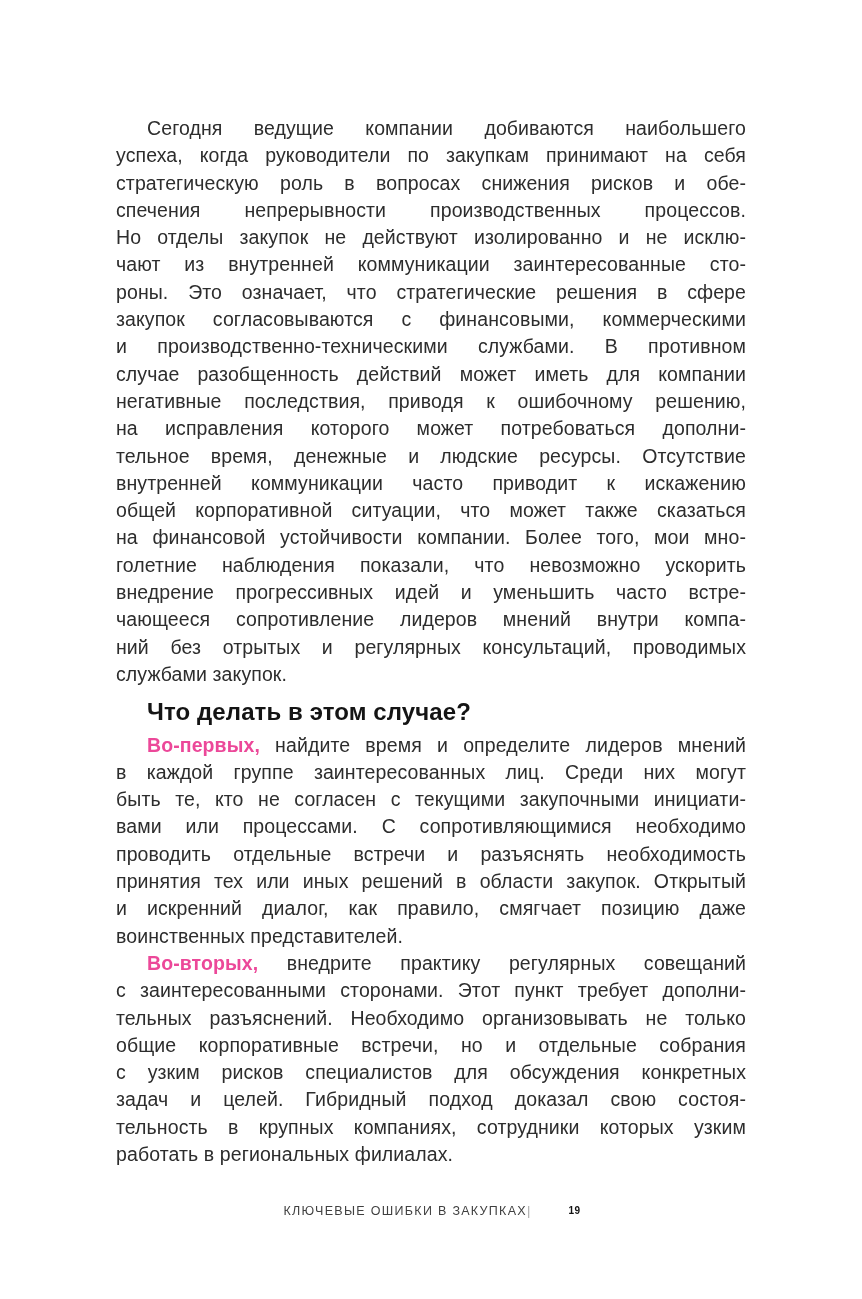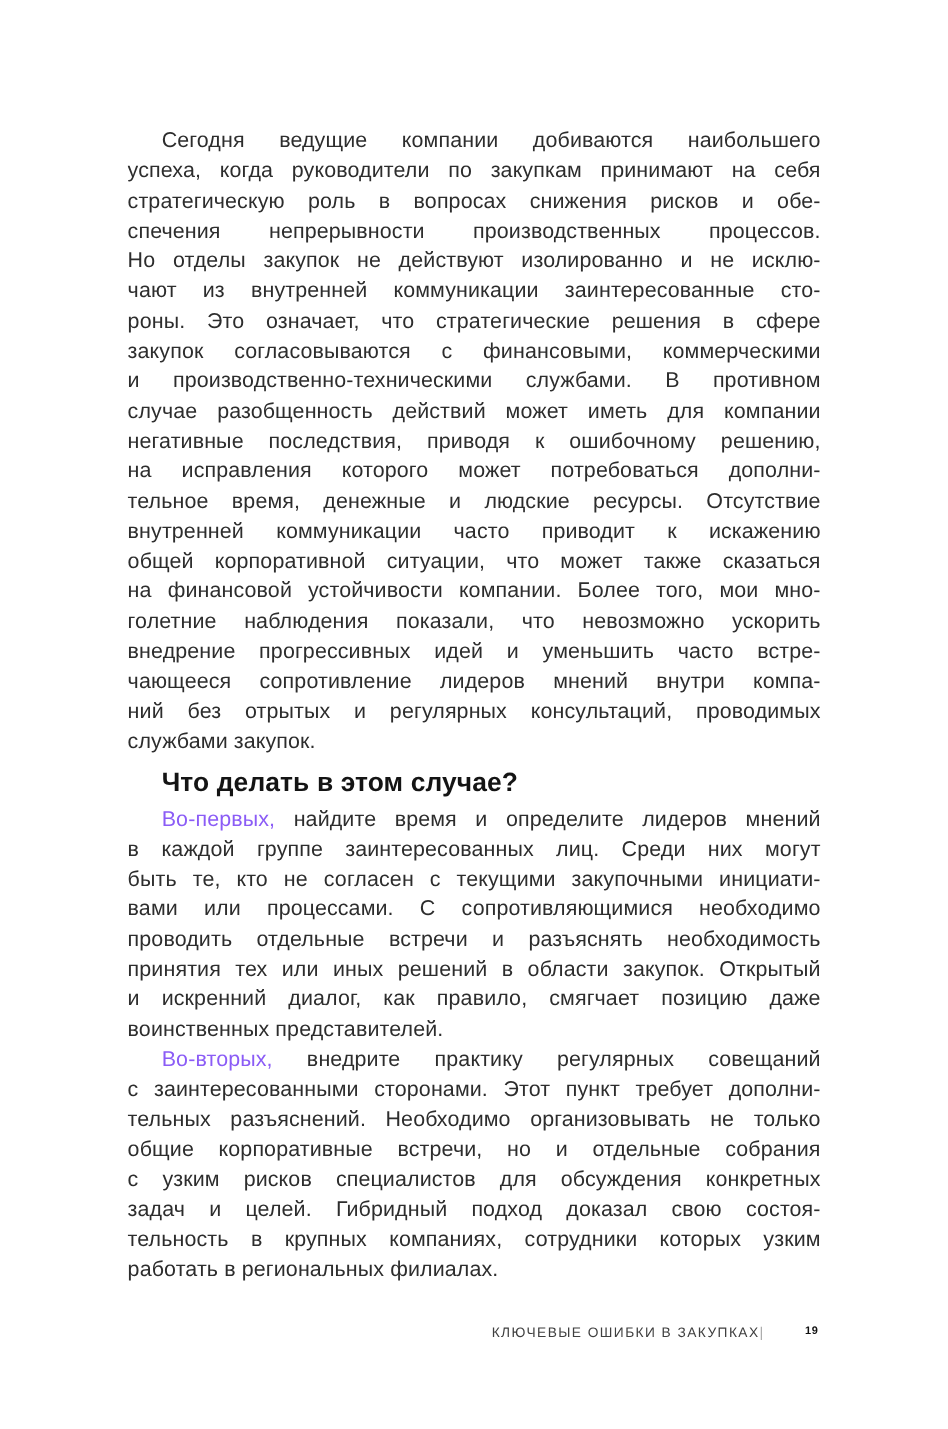--- a/index.html
+++ b/index.html
@@ -24,36 +24,36 @@
   .line {
     height: 27.3px;
     overflow: hidden;
     text-align: justify;
     text-align-last: justify;
     white-space: nowrap;
   }
   .line { white-space: normal; }
   .line.last { text-align-last: left; }
   .line.first { text-indent: 31px; }
-  .line b { font-weight: normal; color: #8b5cf6; }
+  .line b { font-weight: bold; color: #ec4899; }
   .heading {
     margin: 10px 0 6px 0;
     font-size: 24px;
     line-height: 27.3px;
     font-weight: bold;
     color: #141414;
     text-indent: 31px;
   }
   .footer {
     position: absolute;
     left: 120px;
     right: 118px;
     top: 1203px;
     display: flex;
-    justify-content: flex-end;
+    justify-content: center;
     align-items: center;
   }
   .running-title {
     font-size: 12.5px;
     letter-spacing: 1.3px;
     color: #3f3f3f;
   }
   .footer-right {
     display: flex;
     align-items: center;

